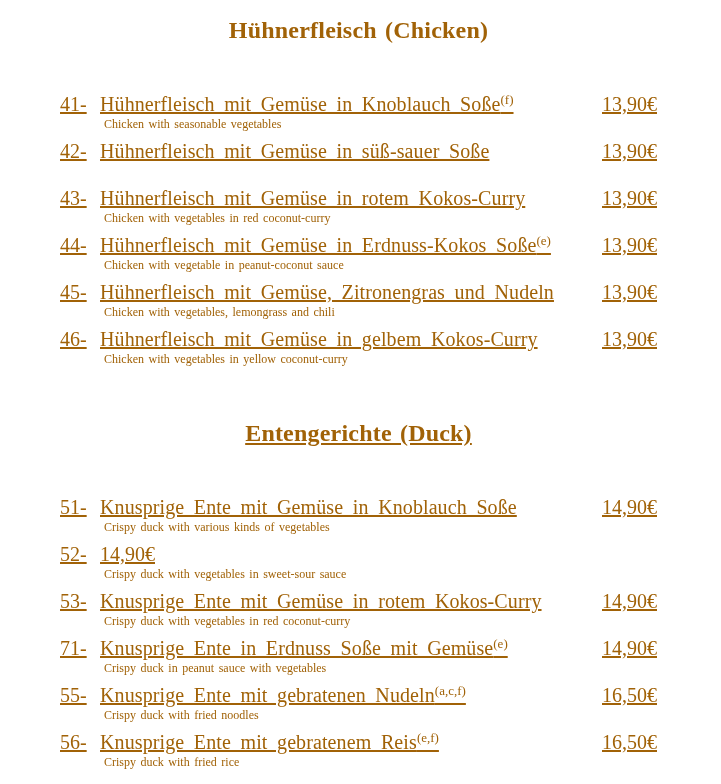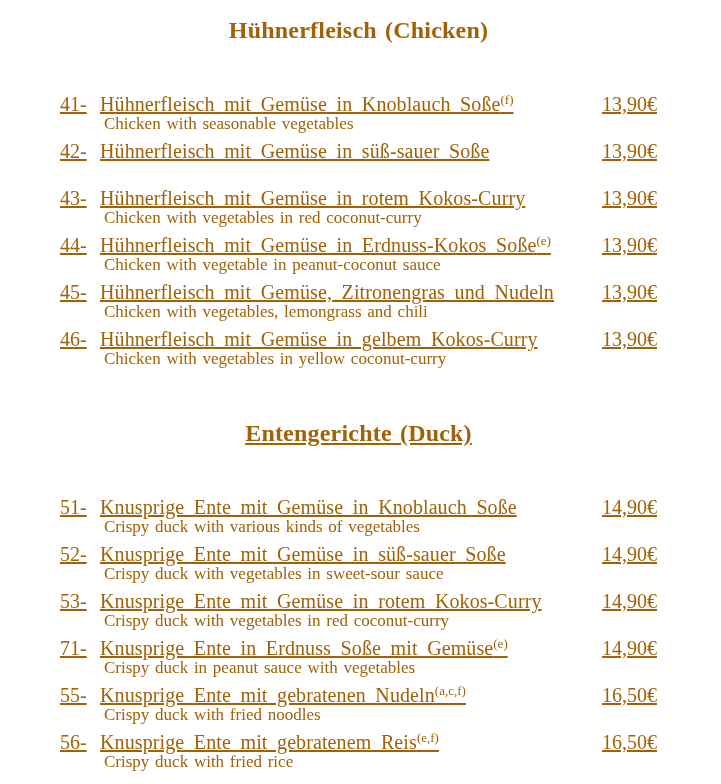--- a/index.html
+++ b/index.html
@@ -41,21 +41,21 @@
   .item-name { word-spacing: 4.5px; letter-spacing: 0.1px; }
   .item-sup {
     font-size: 13px;
     line-height: 0;
     position: relative;
     top: -7px;
     letter-spacing: 0;
   }
   .item-price { flex: 0 0 auto; text-align: right; }
   .item-desc {
-    font-size: 17px;
+    font-size: 12px;
     line-height: 16px;
     padding-left: 44px;
     word-spacing: 1.5px;
     white-space: nowrap;
   }
 </style>
 </head>
 <body>
 
 <div class="page">
@@ -120,21 +120,20 @@
     <div class="item-row">
       <span class="item-num">51-</span>
       <span class="item-name-wrap"><span class="item-name">Knusprige Ente mit Gemüse in Knoblauch Soße</span><span class="item-sup"></span></span>
       <span class="item-price">14,90€</span>
     </div>
     <div class="item-desc">Crispy duck with various kinds of vegetables</div>
   </div>
         <div class="menu-item">
     <div class="item-row">
       <span class="item-num">52-</span>
-      <span class="item-name-wrap"><span class="item-name">Knusprige Ente mit Gemüse in süß-sauer Soße</span><span class="item-sup"></span></span>
       <span class="item-price">14,90€</span>
     </div>
     <div class="item-desc">Crispy duck with vegetables in sweet-sour sauce</div>
   </div>
         <div class="menu-item">
     <div class="item-row">
       <span class="item-num">53-</span>
       <span class="item-name-wrap"><span class="item-name">Knusprige Ente mit Gemüse in rotem Kokos-Curry</span><span class="item-sup"></span></span>
       <span class="item-price">14,90€</span>
     </div>

